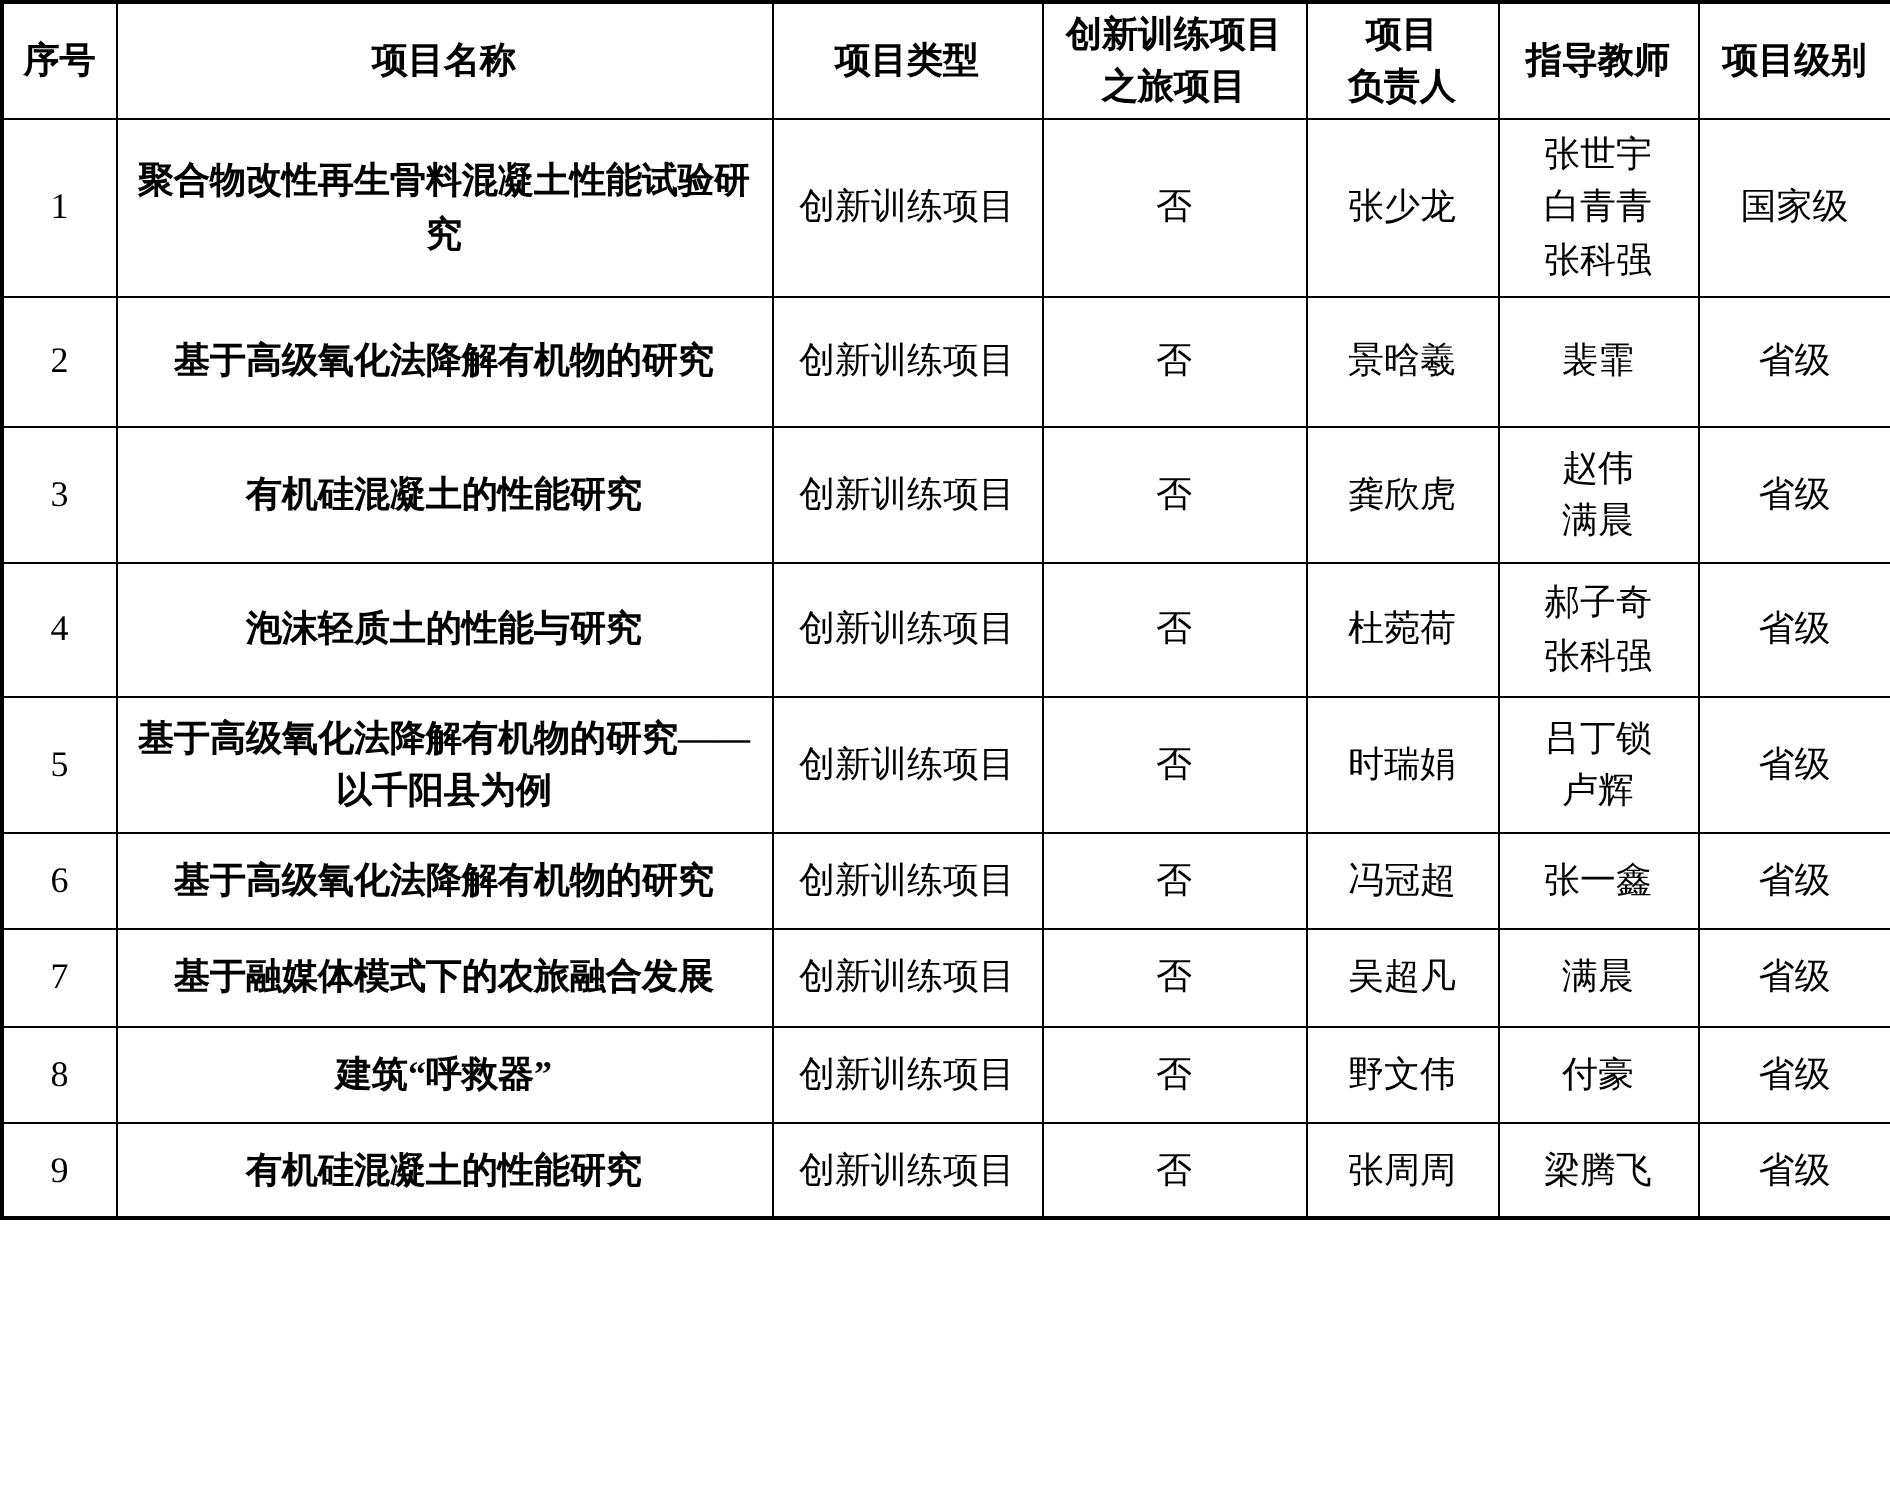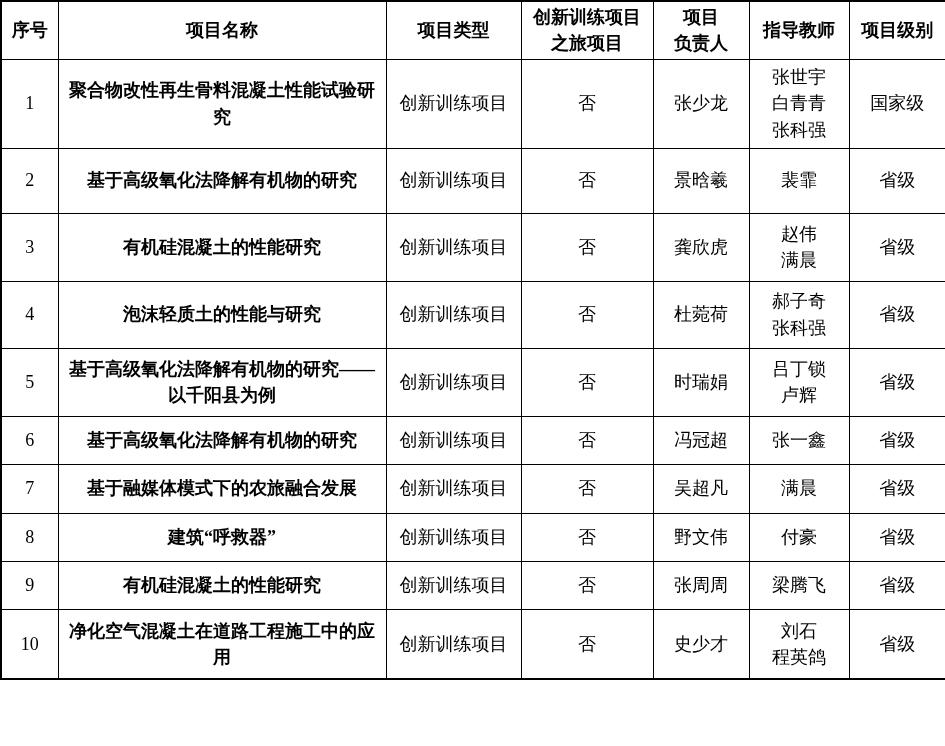--- a/index.html
+++ b/index.html
@@ -155,24 +155,14 @@
       </tr>
       <tr style="height: 48px;">
         <td class="cell-index">9</td>
         <td class="cell-project_name">有机硅混凝土的性能研究</td>
         <td class="cell-project_type">创新训练项目</td>
         <td class="cell-red_dream">否</td>
         <td class="cell-leader">张周周</td>
         <td class="cell-teachers">梁腾飞</td>
         <td class="cell-level">省级</td>
       </tr>
-      <tr style="height: 70px;">
-        <td class="cell-index">10</td>
-        <td class="cell-project_name">净化空气混凝土在道路工程施工中的应用</td>
-        <td class="cell-project_type">创新训练项目</td>
-        <td class="cell-red_dream">否</td>
-        <td class="cell-leader">史少才</td>
-        <td class="cell-teachers">刘石
-程英鸽</td>
-        <td class="cell-level">省级</td>
-      </tr>
     </tbody>
 </table>
 
 </body></html>

